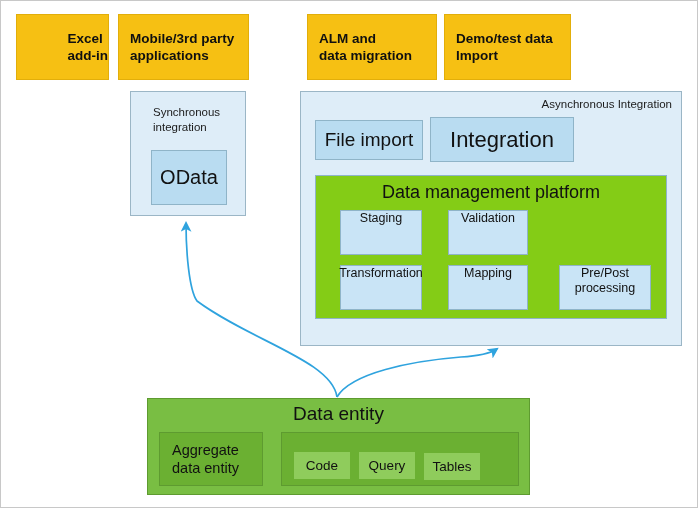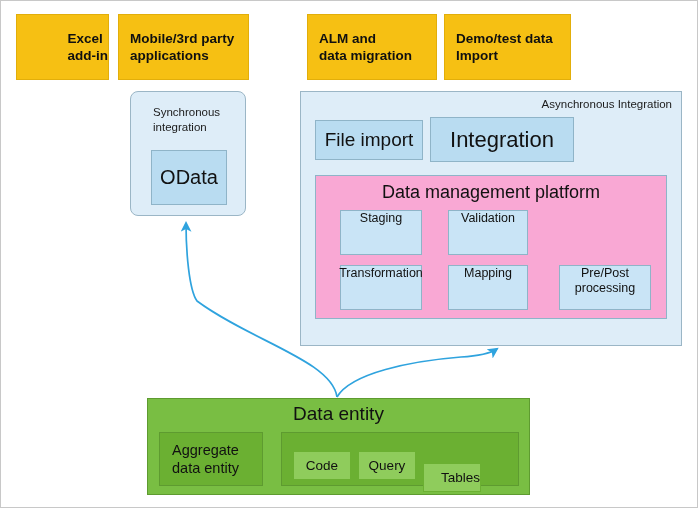--- a/index.html
+++ b/index.html
@@ -23,21 +23,21 @@
     position:absolute;right:9px;top:6px;font-size:11.5px;color:#1b1b1b;
   }
   .sync-title{
     position:absolute;left:22px;top:13px;font-size:11.5px;color:#1b1b1b;
     line-height:15px;white-space:pre-line;
   }
   .blue-tile{
     background:#B9DCF1;border:1px solid #8FB4C8;
     color:#111;align-items:center;justify-content:center;
   }
-  .dmp-panel{background:#f9a8d4;border:1px solid #8FB4C8;}
+  .dmp-panel{background:#84cc16;border:1px solid #8FB4C8;}
   .dmp-title{
     position:absolute;left:0;right:0;top:6px;text-align:center;
     font-size:18px;color:#111;
   }
   .dmp-tile{
     background:#C9E4F6;border:1px solid #8FB4C8;
     color:#111;font-size:12.5px;align-items:flex-start;justify-content:center;
     text-align:center;line-height:15px;white-space:pre-line;
   }
 
@@ -79,21 +79,21 @@
   <div class="box orange" style="left:306px;top:13px;width:130px;height:66px;">
     <span>ALM and
 data migration</span>
   </div>
 
   <div class="box orange" style="left:443px;top:13px;width:127px;height:66px;">
     <span>Demo/test data
 Import</span>
   </div>
 
-  <div class="box sync-panel" style="left:129px;top:90px;width:116px;height:125px;display:block;border-radius:8px;">
+  <div class="box sync-panel" style="left:129px;top:90px;width:116px;height:125px;display:block;">
     <div class="sync-title">Synchronous
 integration</div>
     <div class="box blue-tile" style="left:20px;top:58px;width:76px;height:55px;font-size:20px;">
       <span>OData</span>
     </div>
   </div>
 
   <div class="box async-panel" style="left:299px;top:90px;width:382px;height:255px;display:block;">
 
     <div class="async-title">Asynchronous Integration</div>
@@ -145,21 +145,21 @@
     <div class="box green-mid" style="left:133px;top:33px;width:238px;height:54px;display:block;">
 
       <div class="box green-tile" style="left:11px;top:18px;width:58px;height:29px;">
         <span>Code</span>
       </div>
 
       <div class="box green-tile" style="left:76px;top:18px;width:58px;height:29px;">
         <span>Query</span>
       </div>
 
-      <div class="box green-tile" style="left:141px;top:30px;width:58px;height:29px;justify-content:flex-end;">
+      <div class="box green-tile" style="left:141px;top:19px;width:58px;height:29px;">
         <span>Tables</span>
       </div>
     </div>
   </div>
 
   <svg id="arrows" viewBox="0 0 698 508" xmlns="http://www.w3.org/2000/svg">
     <defs>
       <marker id="ah" markerWidth="7" markerHeight="7" refX="5.2" refY="3.2" orient="auto" markerUnits="strokeWidth">
         <path d="M0,0 L6.4,3.2 L0,6.4 L1.6,3.2 Z" fill="#2FA3DE"></path>
       </marker>

